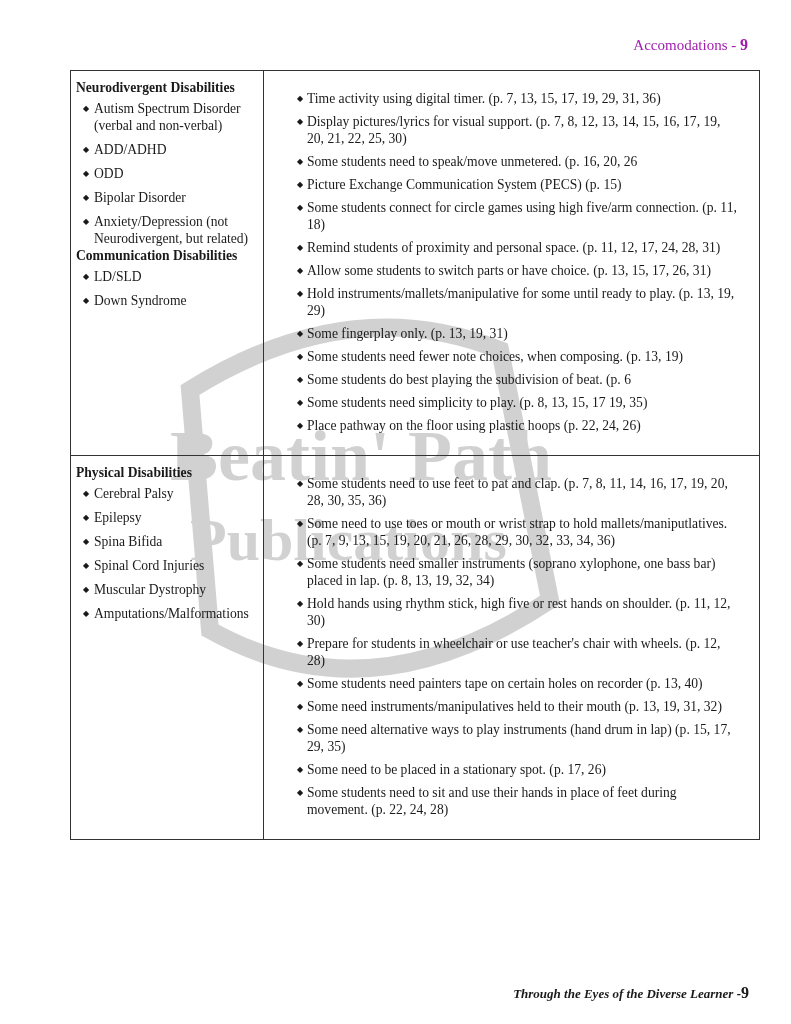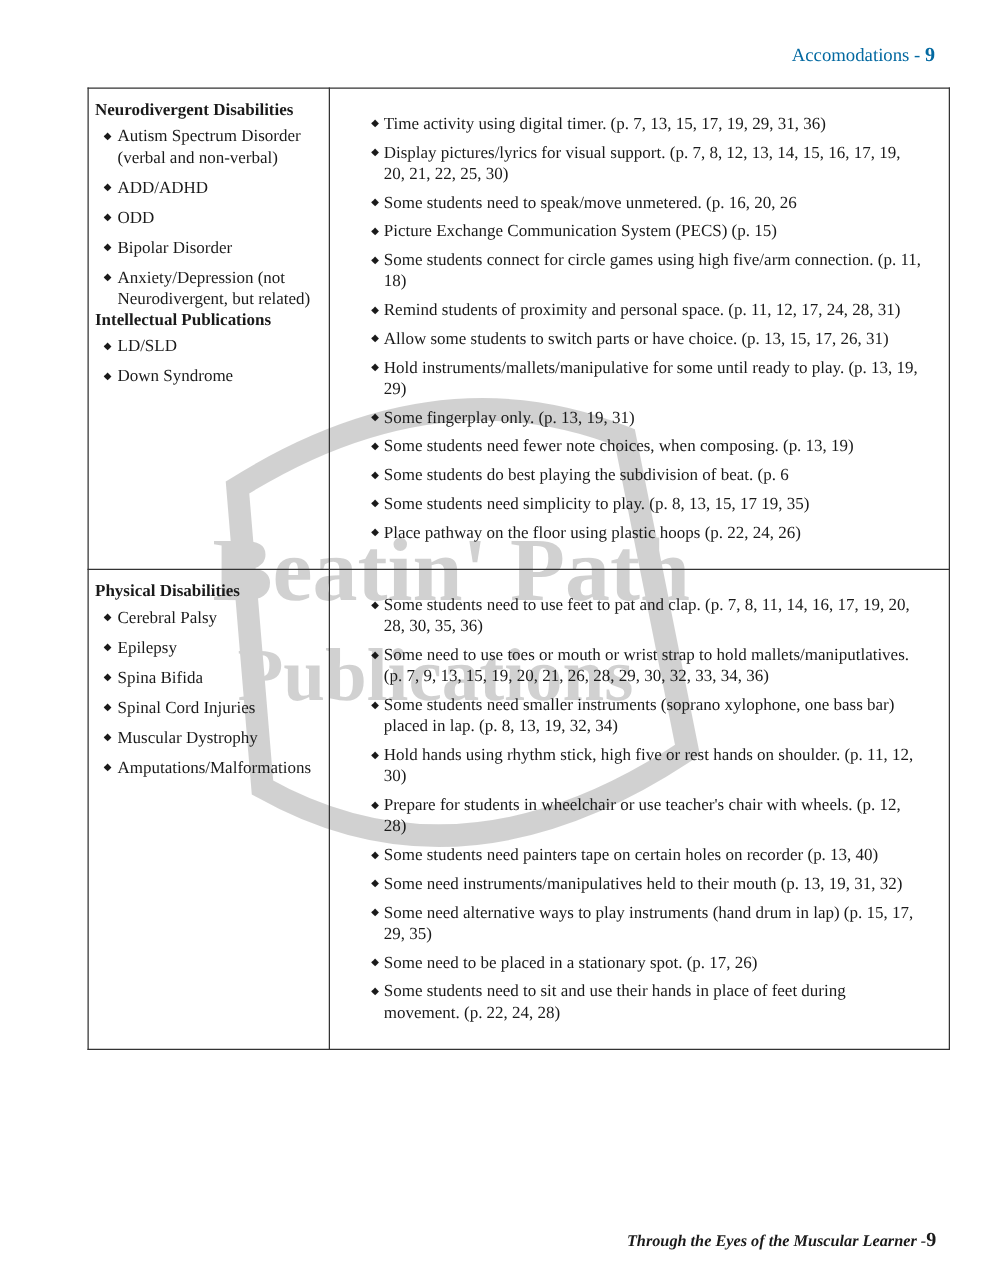--- a/index.html
+++ b/index.html
@@ -2,21 +2,21 @@
 <html><head>
   <meta charset="utf-8">
   <style>
     html, body { margin: 0; padding: 0; background: #ffffff; }
     body {
       width: 791px; height: 1024px; position: relative; overflow: hidden;
       font-family: "Liberation Serif", "DejaVu Serif", serif; color: #1a1a1a;
     }
     .page-header {
       position: absolute; top: 36px; right: 43px;
-      font-size: 15px; color: #0369a1;
+      font-size: 15px; color: #a21caf;
     }
     .page-header .num { font-weight: bold; font-size: 16px; }
     .watermark {
       position: absolute; left: 150px; top: 270px; width: 420px; height: 480px;
       pointer-events: none; opacity: 0.22;
     }
     table.acc {
       position: absolute; left: 70px; top: 70px; width: 690px;
       border-collapse: collapse; font-size: 13.6px; line-height: 17px;
       table-layout: fixed;
@@ -69,21 +69,21 @@
   <tr>
     <td>
       <div class="cat-title">Neurodivergent Disabilities</div>
       <ul class="left-list">
         <li>Autism Spectrum Disorder (verbal and non-verbal)</li>
         <li>ADD/ADHD</li>
         <li>ODD</li>
         <li>Bipolar Disorder</li>
         <li style="margin-bottom:0">Anxiety/Depression (not Neurodivergent, but related)</li>
       </ul>
-      <div class="cat-title" style="padding-top:0">Intellectual Publications</div>
+      <div class="cat-title" style="padding-top:0">Communication Disabilities</div>
       <ul class="left-list">
         <li>LD/SLD</li>
         <li>Down Syndrome</li>
       </ul>
     </td>
     <td>
       <ul class="right-list">
         <li>Time activity using digital timer. (p. 7, 13, 15, 17, 19, 29, 31, 36)</li>
         <li>Display pictures/lyrics for visual support. (p. 7, 8, 12, 13, 14, 15, 16, 17, 19, 20, 21, 22, 25, 30)</li>
         <li>Some students need to speak/move unmetered. (p. 16, 20, 26</li>
@@ -124,14 +124,14 @@
         <li>Some need alternative ways to play instruments (hand drum in lap) (p. 15, 17, 29, 35)</li>
         <li>Some need to be placed in a stationary spot. (p. 17, 26)</li>
         <li>Some students need to sit and use their hands in place of feet during movement. (p. 22, 24, 28)</li>
       </ul>
     </td>
   </tr>
 </tbody>
   </table>
 
 <div class="footer">
-  <span>Through the Eyes of the Muscular Learner -</span><span class="fnum">9</span>
+  <span>Through the Eyes of the Diverse Learner -</span><span class="fnum">9</span>
 </div>
 
 </body></html>

